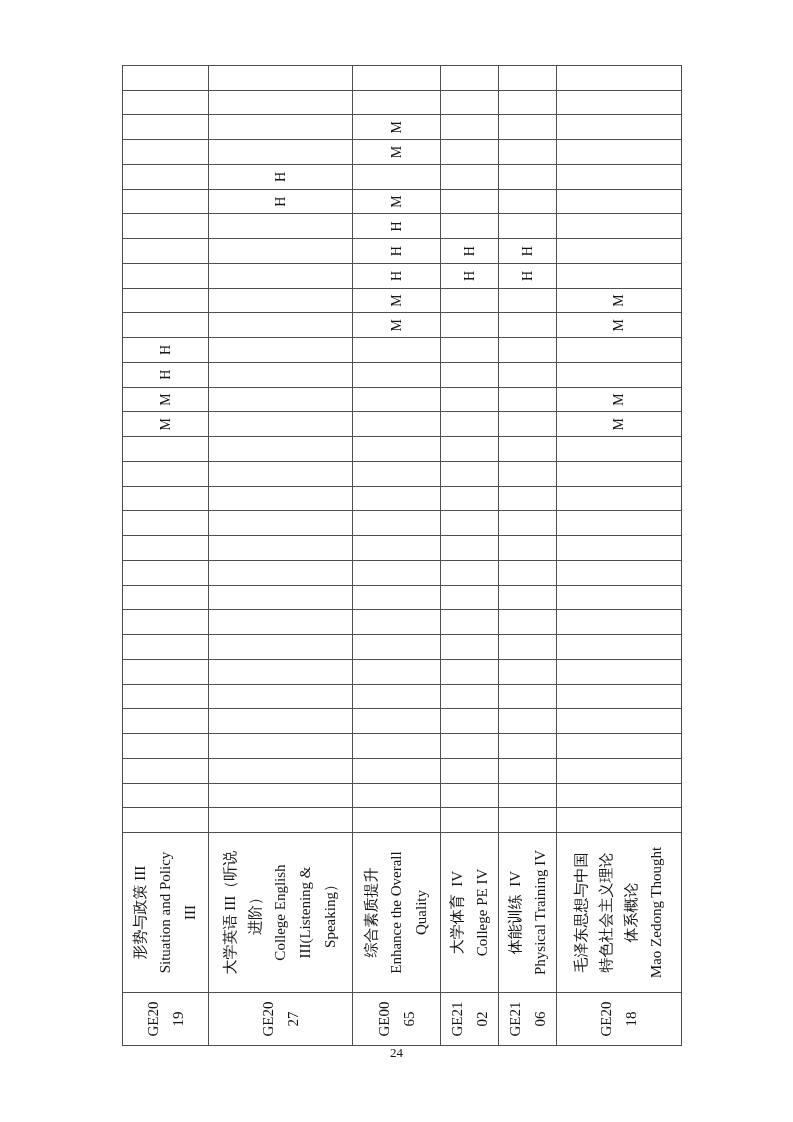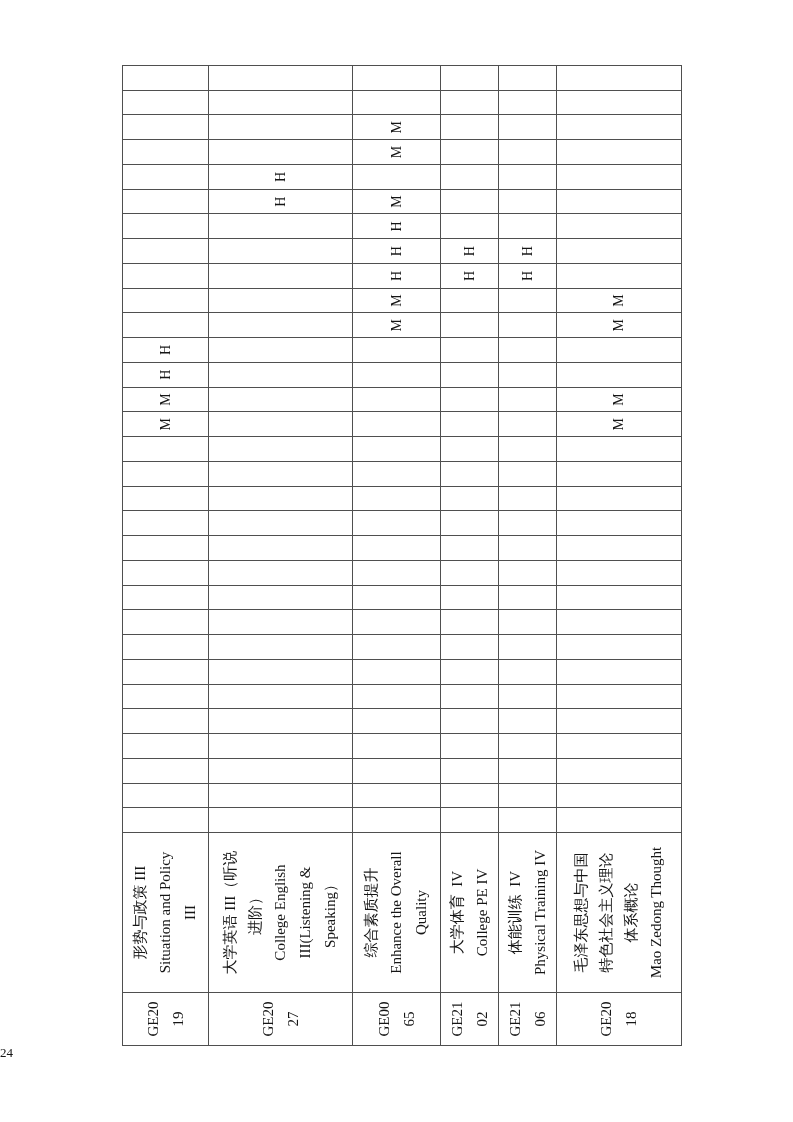--- a/index.html
+++ b/index.html
@@ -19,21 +19,21 @@
     background:#fff;
   }
   .cell {
     border-right:1px solid var(--line); border-bottom:1px solid var(--line);
     display:flex; flex-direction:column; align-items:center; justify-content:center;
     overflow:hidden;
   }
   .text-cell .tline { line-height:25px; font-size:15px; white-space:pre; text-align:center; }
   .mark-cell { font-size:14px; line-height:14px; }
   .page-number {
-    position:absolute; left:0; right:0; top:1046px; text-align:left;
+    position:absolute; left:0; right:0; top:1046px; text-align:center;
     font-size:13px; line-height:14px;
   }
 </style>
 </head>
 <body>
 
 <div class="page">
 
   <div class="rotated">
     <div class="grid" id="curriculum-grid" style="grid-template-columns: 53px 160px repeat(31, 1fr); grid-template-rows: 86px 144px 88px 58px 58px 125px;">

